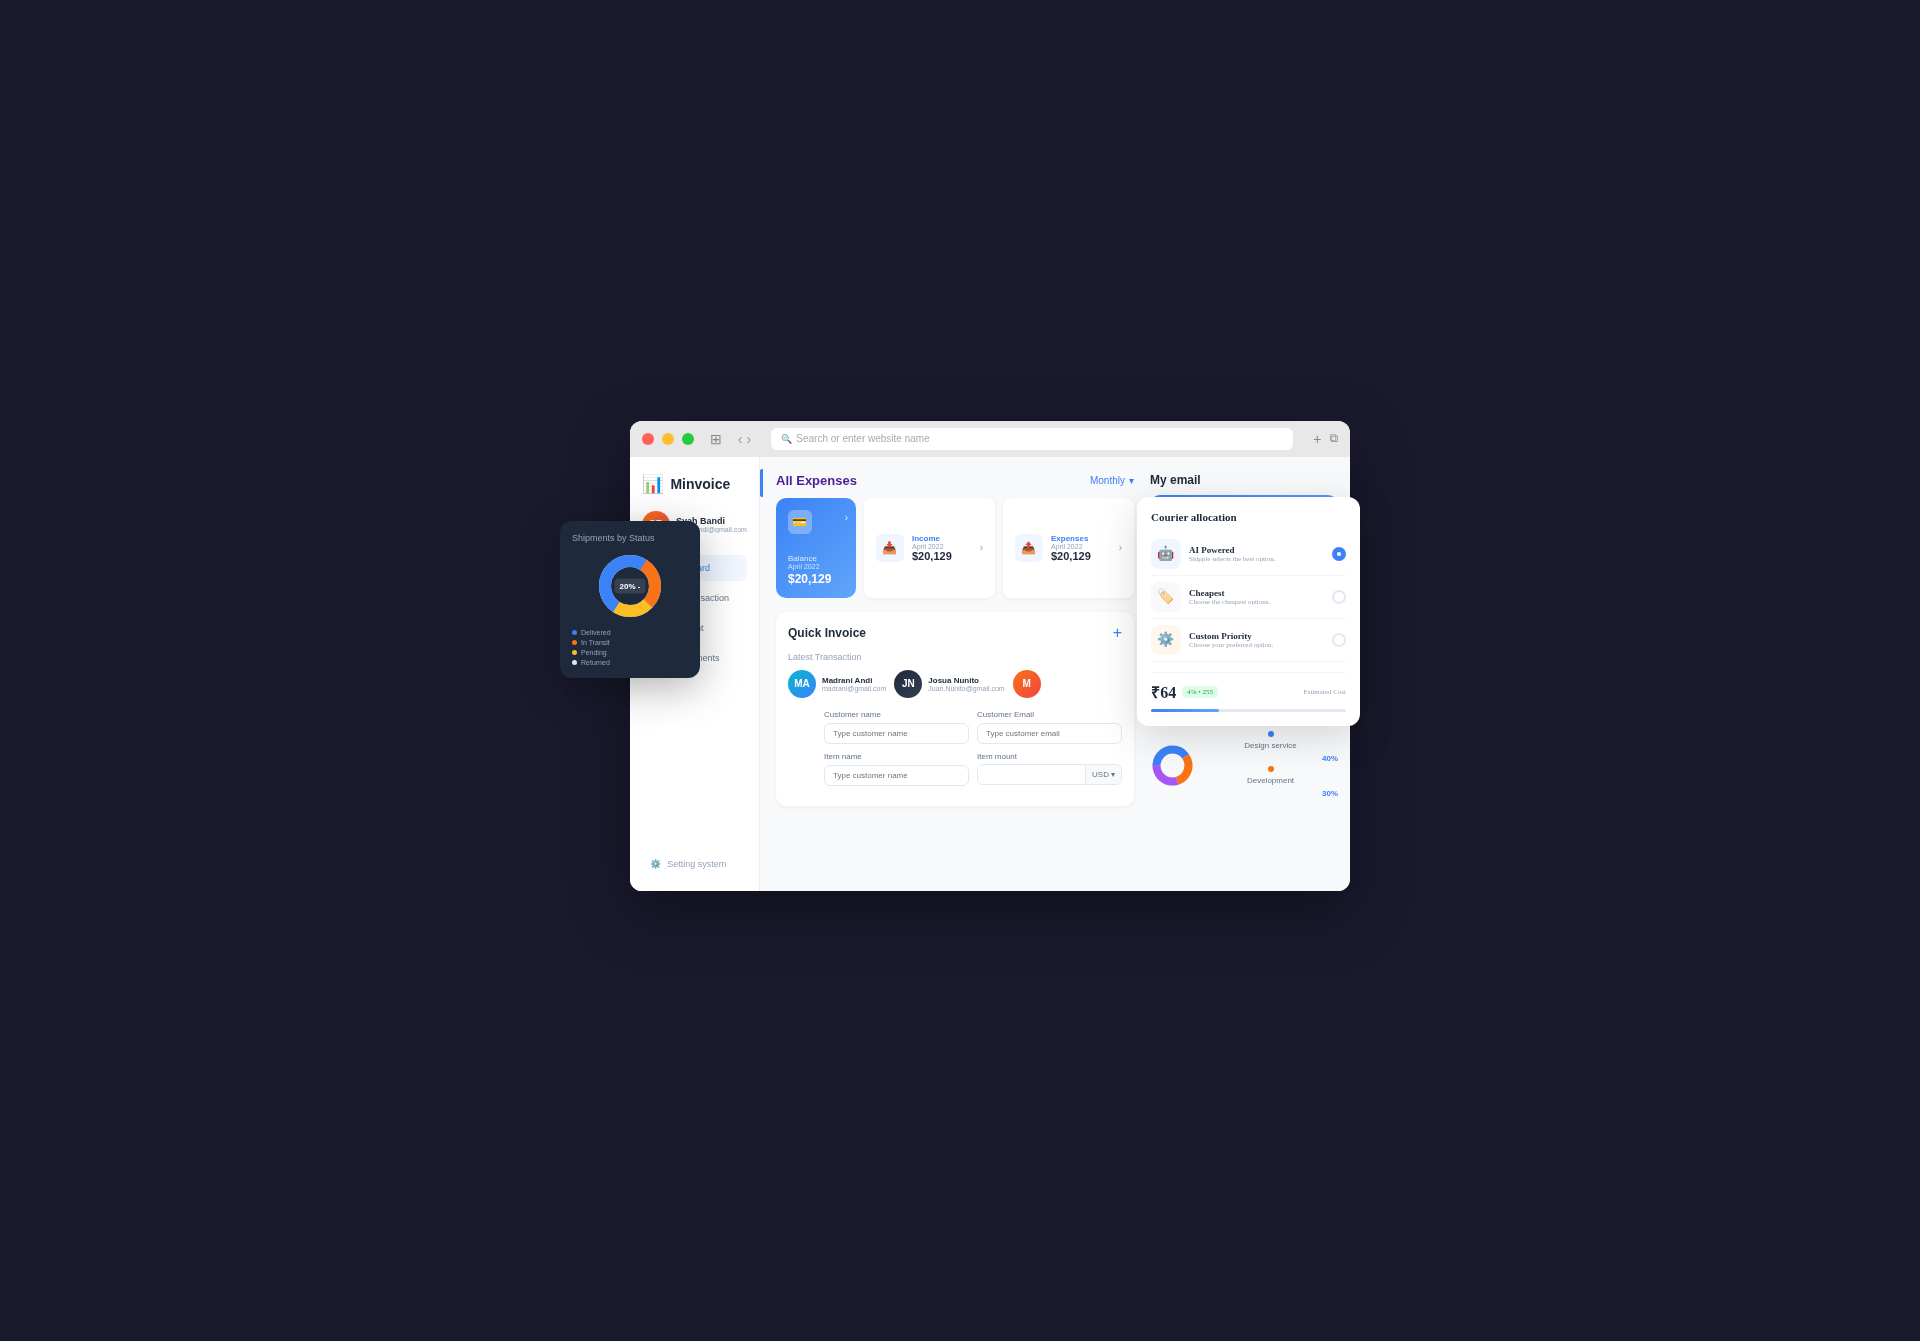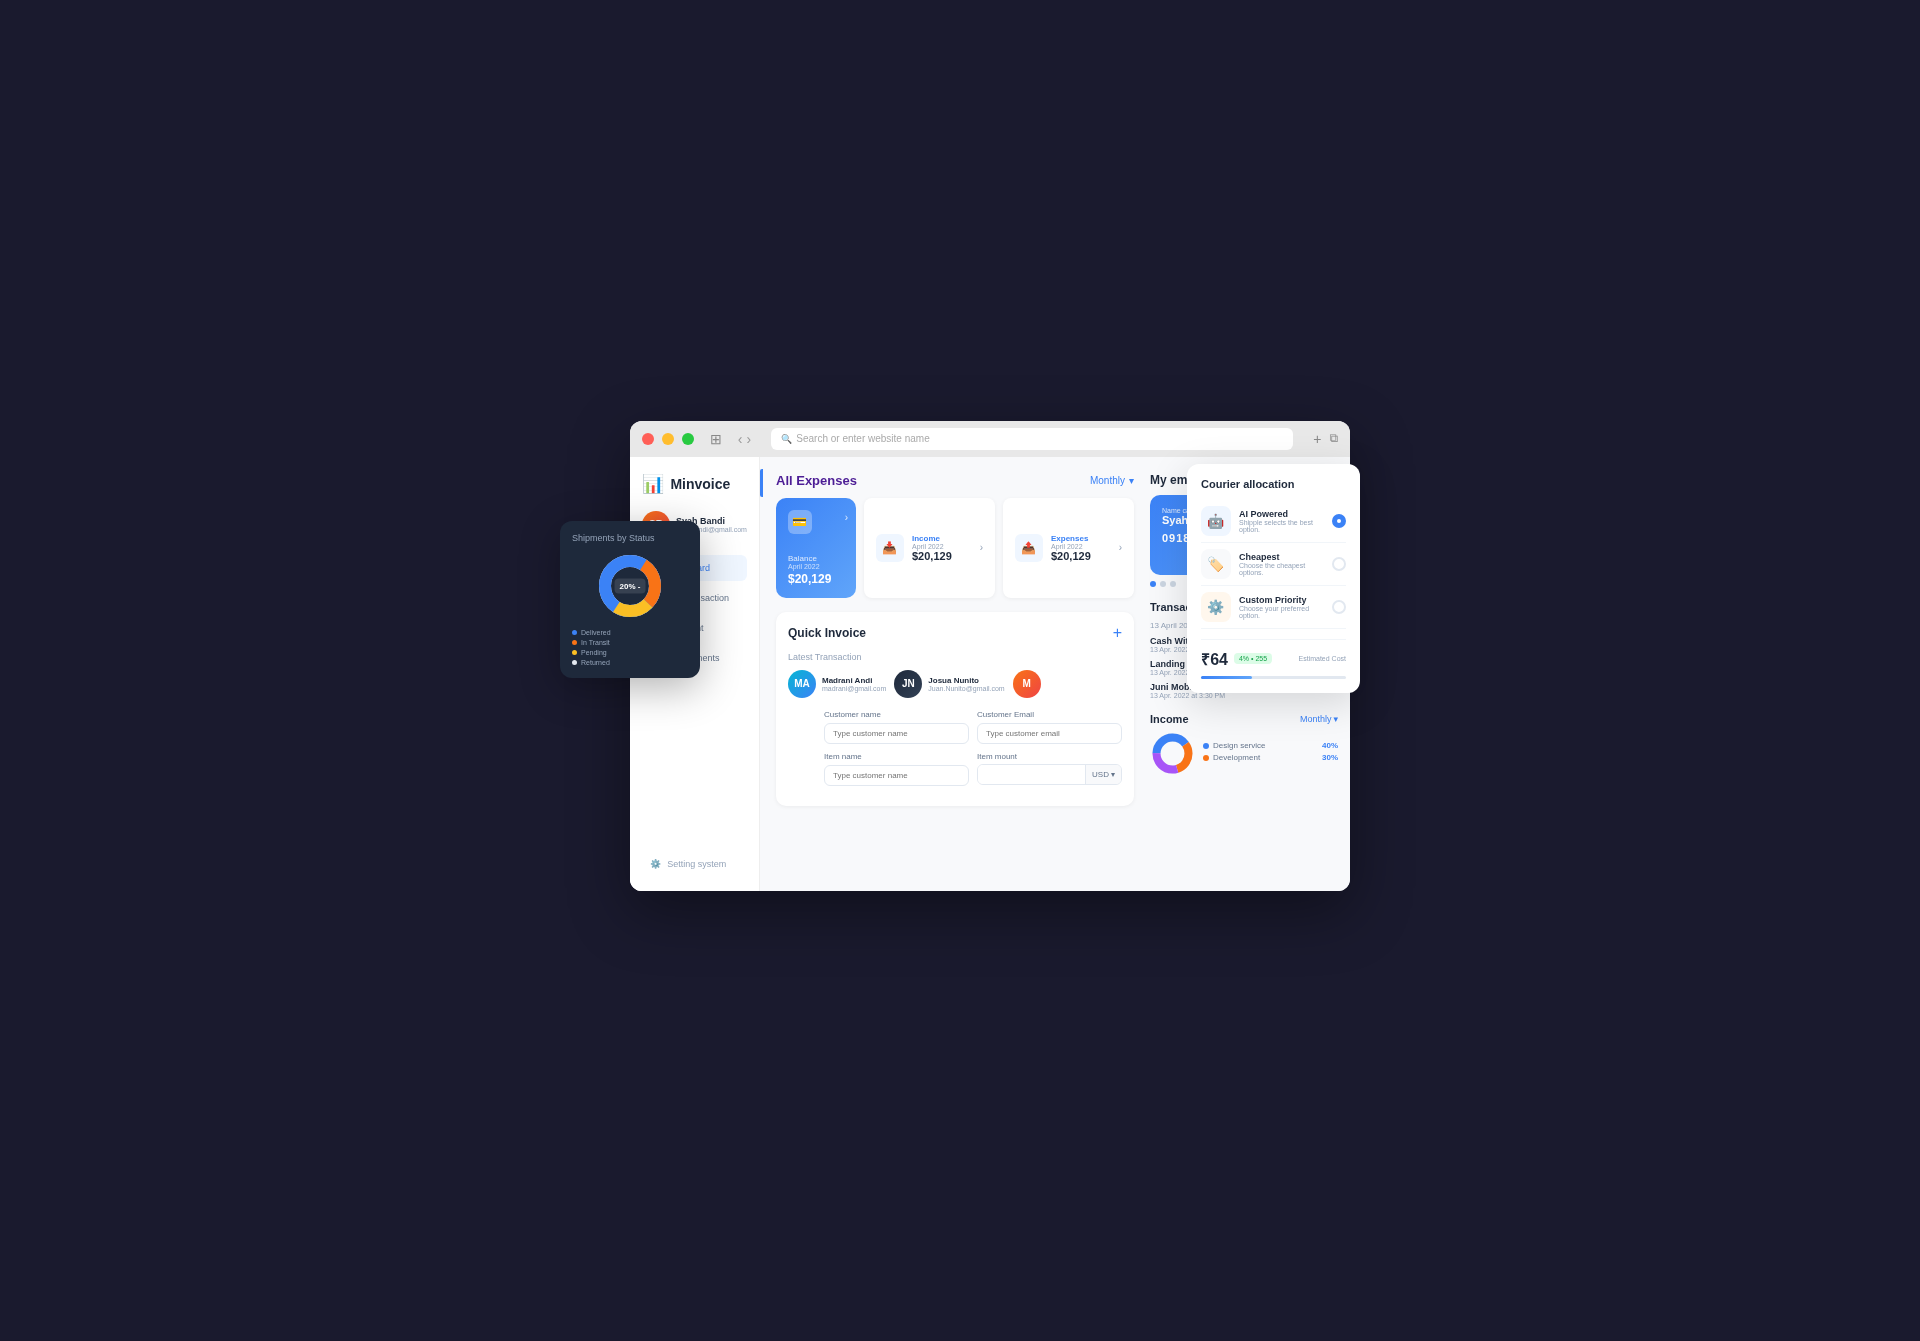--- a/index.html
+++ b/index.html
@@ -382,36 +382,38 @@
     .income-donut {
       width: 45px; height: 45px;
       flex-shrink: 0;
     }
     .income-legend { flex: 1; }
     .legend-item {
       display: flex;
       align-items: center;
       gap: 4px;
       margin-bottom: 3px;
+      flex-direction: column;
     }
     .legend-dot { width: 6px; height: 6px; border-radius: 50%; flex-shrink: 0; }
     .legend-label { font-size: 8px; color: #64748b; }
     .legend-pct { font-size: 8px; font-weight: 600; color: #3b82f6; margin-left: auto; }
 
     
     .courier-panel {
       position: absolute;
       right: -10px;
-      top: 43px;
-      width: 173px;
+      top: 76px;
+      width: 223px;
       background: white;
       border-radius: 12px;
       padding: 14px;
       box-shadow: 0 10px 40px rgba(0,0,0,0.15);
       z-index: 10;
+      font-family: Liberation Serif, serif;
     }
     .courier-title { font-size: 11px; font-weight: 700; color: #1e293b; margin-bottom: 10px; }
     .courier-option {
       display: flex;
       align-items: center;
       gap: 8px;
       padding: 6px 0;
       border-bottom: 1px solid #f1f5f9;
     }
     .courier-option:last-of-type { border-bottom: none; }

